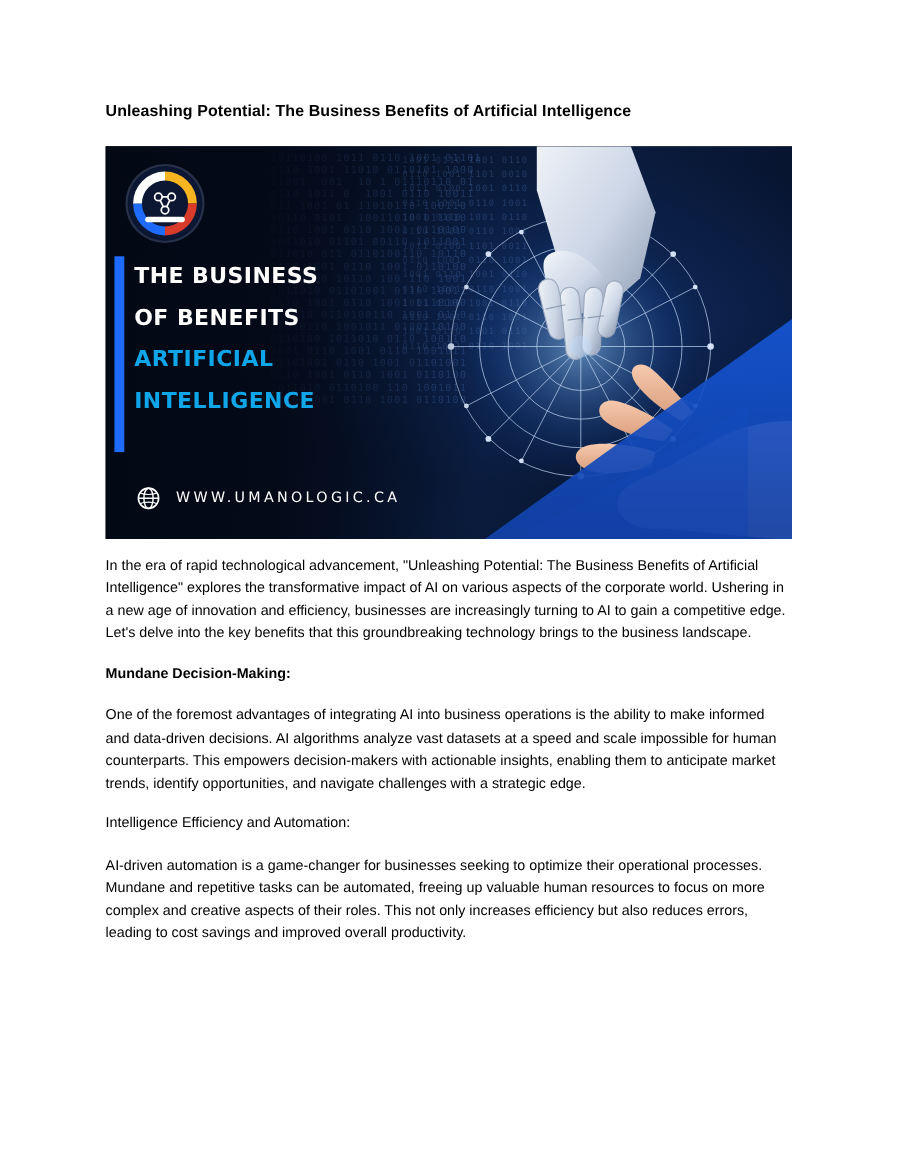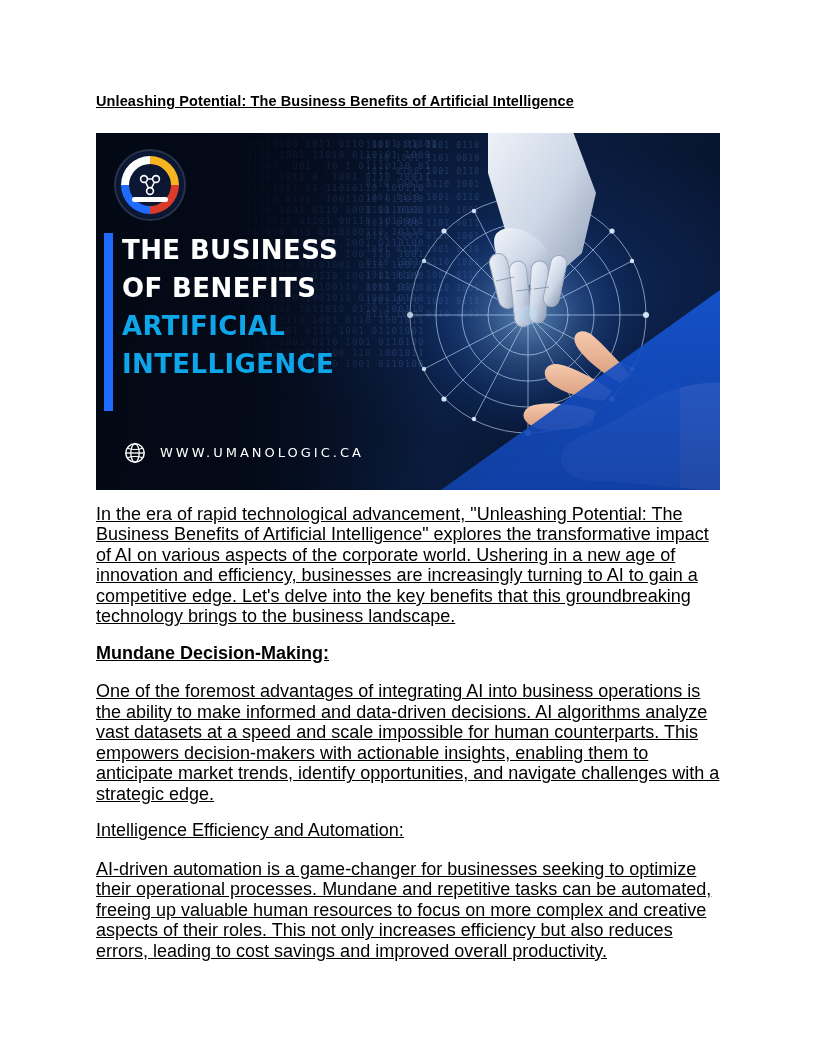--- a/index.html
+++ b/index.html
@@ -14,21 +14,20 @@
     color: #000000;
     position: relative;
     overflow: hidden;
   }
   .page {
     width: 816px;
     height: 851px;
     box-sizing: border-box;
     padding: 92px 96px 0 96px;
     position: relative;
-    text-decoration: underline;
   }
   .doc-title {
     font-size: 14.5px;
     font-weight: bold;
     color: #000;
     letter-spacing: 0.1px;
     margin: 0 0 22px 0;
     line-height: 1.3;
   }
 
@@ -120,21 +119,21 @@
   }
   .headline {
     position: absolute;
     left: 26px;
     top: 98px;
     width: 330px;
   }
   .headline .l {
     font-family: "DejaVu Sans", sans-serif;
     font-weight: bold;
-    font-size: 26px;
+    font-size: 20px;
     line-height: 38px;
     letter-spacing: 0.4px;
     color: #ffffff;
     text-transform: uppercase;
   }
   .headline .l.accent { color: #0ea5e9; }
 
   .hero-foot {
     position: absolute;
     left: 28px;
@@ -149,21 +148,21 @@
     font-size: 13px;
     letter-spacing: 3px;
   }
   .globe { width: 22px; height: 22px; }
 
   
   .hand-wrap { position: absolute; inset: 0; }
 
   
   .body-copy p {
-    font-size: 18px;
+    font-size: 13px;
     line-height: 20.5px;
     margin: 0 0 16px 0;
     color: #000;
     max-width: 626px;
   }
   .body-copy p.heading {
     font-weight: bold;
     margin-bottom: 18px;
   }
   .body-copy p.sub {

